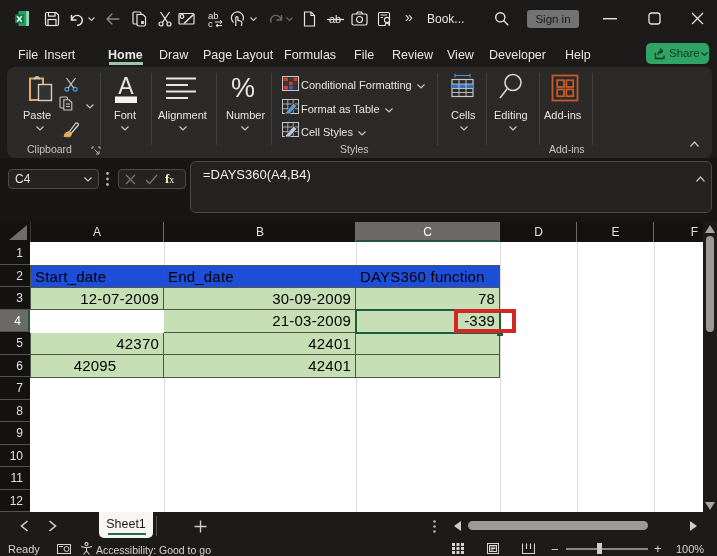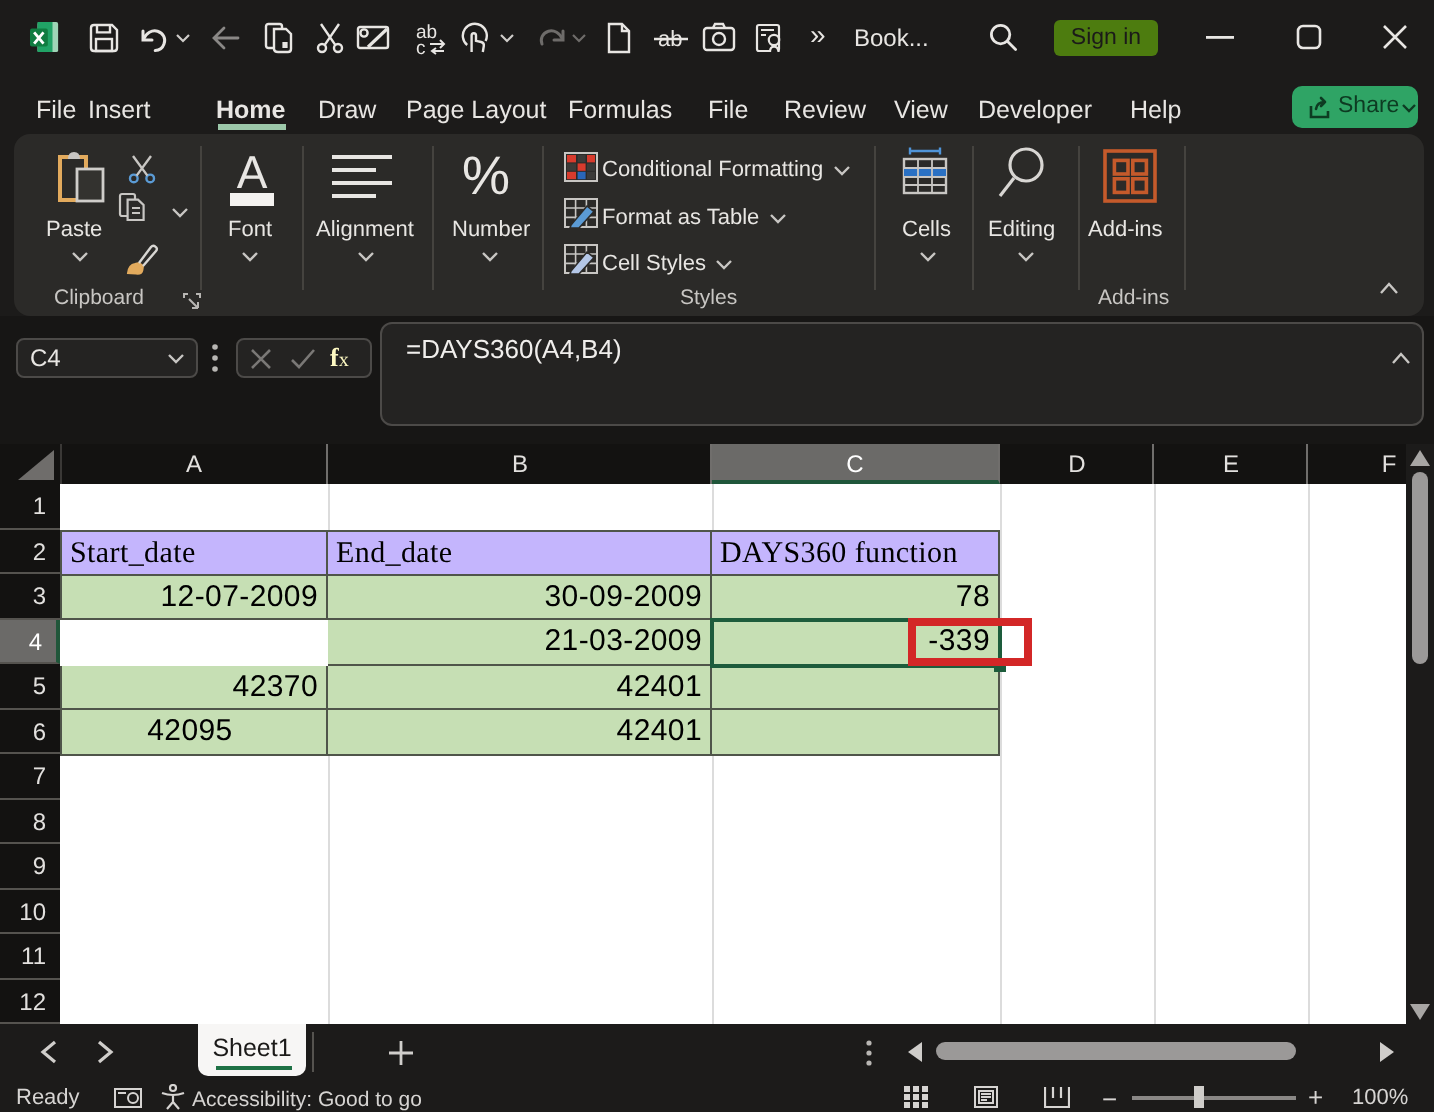--- a/index.html
+++ b/index.html
@@ -4,21 +4,21 @@
 <style>
 * { margin:0; padding:0; box-sizing:border-box; }
 html,body { width:717px; height:556px; overflow:hidden; background:#1c1b1a; font-family:"Liberation Sans", sans-serif; }
 #app { position:relative; width:717px; height:440px; background:#1c1b1a; }
 .abs { position:absolute; }
 svg { display:block; }
 
 
 #titlebar { position:absolute; left:0; top:0; width:717px; height:40px; background:#1c1b1a; }
 .tico { position:absolute; top:11px; }
-#signin { position:absolute; left:527px; top:10px; width:52px; height:18px; background:#4d7c0f; border-radius:3px; color:#1b1a19; font-size:11.5px; text-align:center; line-height:18px; }
+#signin { position:absolute; left:527px; top:10px; width:52px; height:18px; background:#737373; border-radius:3px; color:#1b1a19; font-size:11.5px; text-align:center; line-height:18px; }
 #booktxt { position:absolute; left:427px; top:12px; color:#e8e6e3; font-size:12px; }
 
 
 #menubar { position:absolute; left:0; top:40px; width:717px; height:26px; background:#1c1b1a; }
 .mtab { position:absolute; top:8px; color:#e8e6e3; font-size:12.5px; }
 #share { position:absolute; left:646px; top:3px; width:63px; height:21px; background:#2fa465; border-radius:5px; color:#0d3b22; font-size:11.5px; }
 
 
 #ribbon { position:absolute; left:7px; top:67px; width:705px; height:91px; background:#2b2a28; border-radius:8px; }
 .rsep { position:absolute; top:6px; height:72px; width:1px; background:#45433f; }
@@ -31,21 +31,21 @@
 #fxbox { position:absolute; left:118px; top:11px; width:68px; height:20px; background:#242322; border:1px solid #4c4a48; border-radius:4px; }
 #finput { position:absolute; left:190px; top:3px; width:522px; height:52px; background:#242322; border:1px solid #4c4a48; border-radius:6px; color:#f0eeec; font-size:13px; padding:5px 0 0 12px; }
 
 
 #sheet { position:absolute; left:0; top:222px; width:717px; height:290px; background:#131211; }
 .colhdr { position:absolute; top:0; height:20px; color:#e2e0de; font-size:12px; text-align:center; line-height:20px; background:#131211; border-right:1px solid #706e6c; }
 .rowhdr { position:absolute; left:0; width:30px; color:#e2e0de; font-size:12px; text-align:right; padding-right:7px; background:#131211; border-bottom:1px solid #55534f; }
 #gridwhite { position:absolute; left:30px; top:20px; width:673px; height:270px; background:#ffffff; }
 .gl { position:absolute; background:#dcdcdc; }
 .cell { position:absolute; font-size:15px; letter-spacing:0.2px; color:#000; line-height:22px; }
-.orange { background:#c4b5fd;font-family:Liberation Serif, serif; }
+.orange { background:#1d4ed8; }
 .green { background:#c6dfb4; }
 
 
 #tabbar { position:absolute; left:0; top:512px; width:717px; height:29px; background:#1c1b1a; }
 #sheettab { position:absolute; left:99px; top:0px; width:54px; height:26px; background:#f7f6f5; border-radius:0 0 5px 5px; color:#1b1a19; font-size:12.5px; text-align:center; line-height:24px; }
 #statusbar { position:absolute; left:0; top:541px; width:717px; height:15px; background:#1c1b1a; color:#d6d4d2; font-size:11px; }
 </style>
 </head>
 <body>
 <div id="app">

